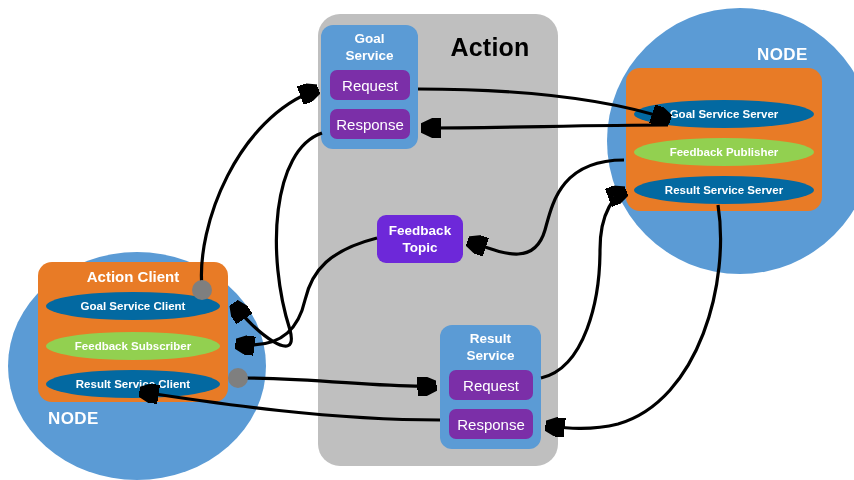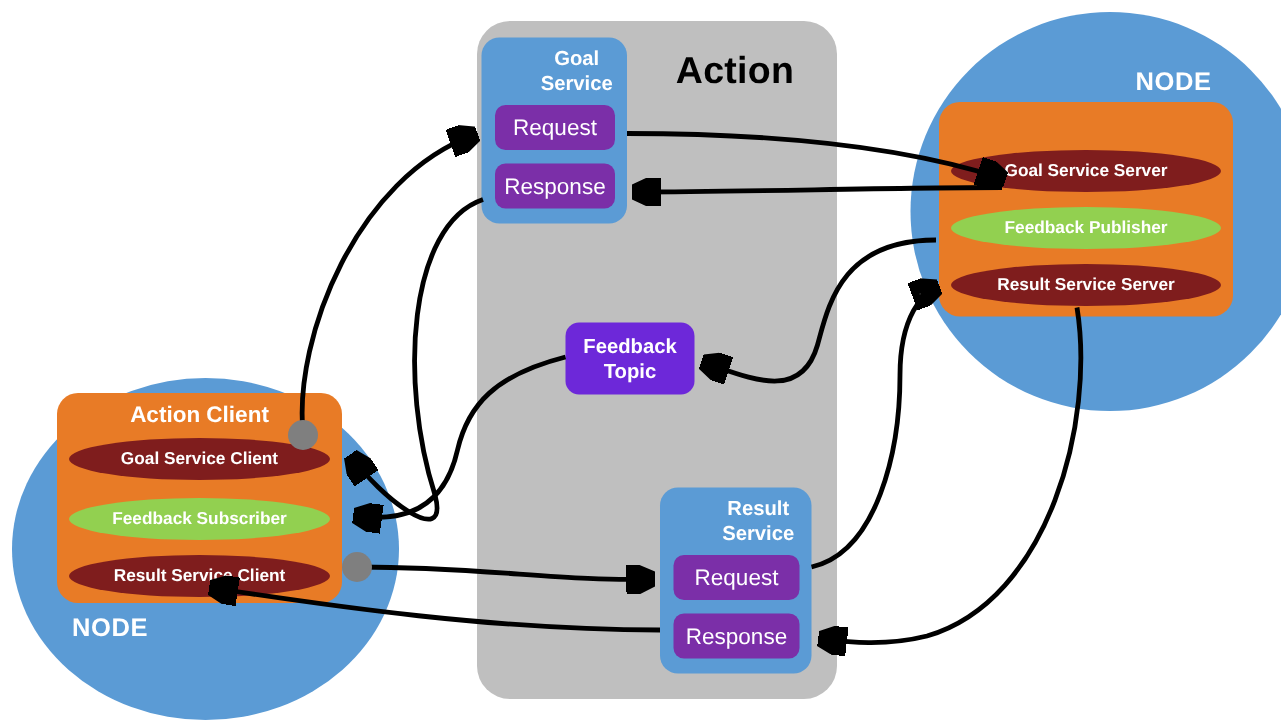--- a/index.html
+++ b/index.html
@@ -65,21 +65,21 @@
 
   
   .pill{
     position:absolute;
     border-radius:50%;
     display:flex;align-items:center;justify-content:center;
     color:#ffffff;font-weight:bold;font-size:11.5px;
     text-align:center;
     white-space:nowrap;
   }
-  .pill.yellow{background:#7f1d1d;}
+  .pill.yellow{background:#0369a1;}
   .pill.green{background:#92d050;}
 
   
   #pill-goal-service-client{left:8px;top:30px;width:174px;height:28px;}
   #pill-feedback-subscriber{left:8px;top:70px;width:174px;height:28px;}
   #pill-result-service-client{left:8px;top:108px;width:174px;height:28px;}
   
   #pill-goal-service-server{left:8px;top:32px;width:180px;height:28px;}
   #pill-feedback-publisher{left:8px;top:70px;width:180px;height:28px;}
   #pill-result-service-server{left:8px;top:108px;width:180px;height:28px;}
@@ -91,21 +91,20 @@
     border-radius:12px;
     z-index:4;
   }
   #goal-service-box{left:321px;top:25px;width:97px;height:124px;}
   #result-service-box{left:440px;top:325px;width:101px;height:124px;}
 
   .service-title{
     position:absolute;left:0;top:5px;width:100%;
     text-align:center;color:#ffffff;font-weight:bold;font-size:13.5px;
     line-height:17px;
-    padding-left:15px;
   }
   .rr-btn{
     position:absolute;
     background:#7b2fa8;
     border-radius:7px;
     display:flex;align-items:center;justify-content:center;
     color:#ffffff;font-weight:normal;font-size:15px;
   }
   #goal-request{left:9px;top:45px;width:80px;height:30px;}
   #goal-response{left:9px;top:84px;width:80px;height:30px;}

